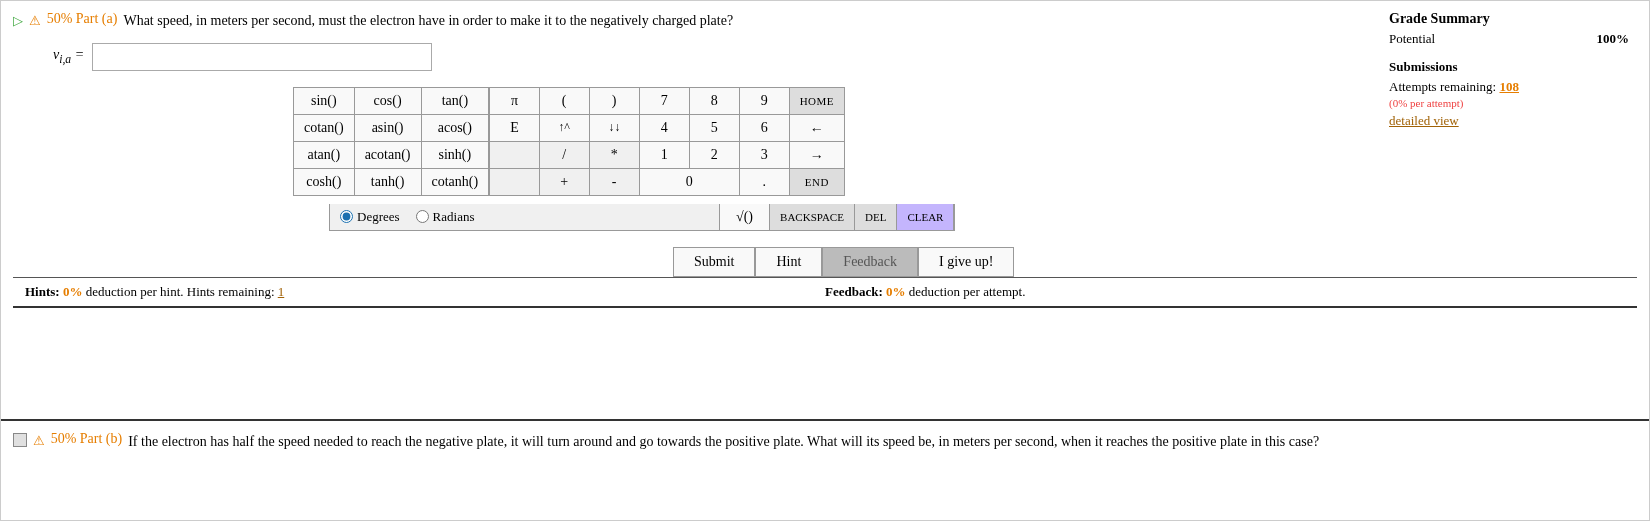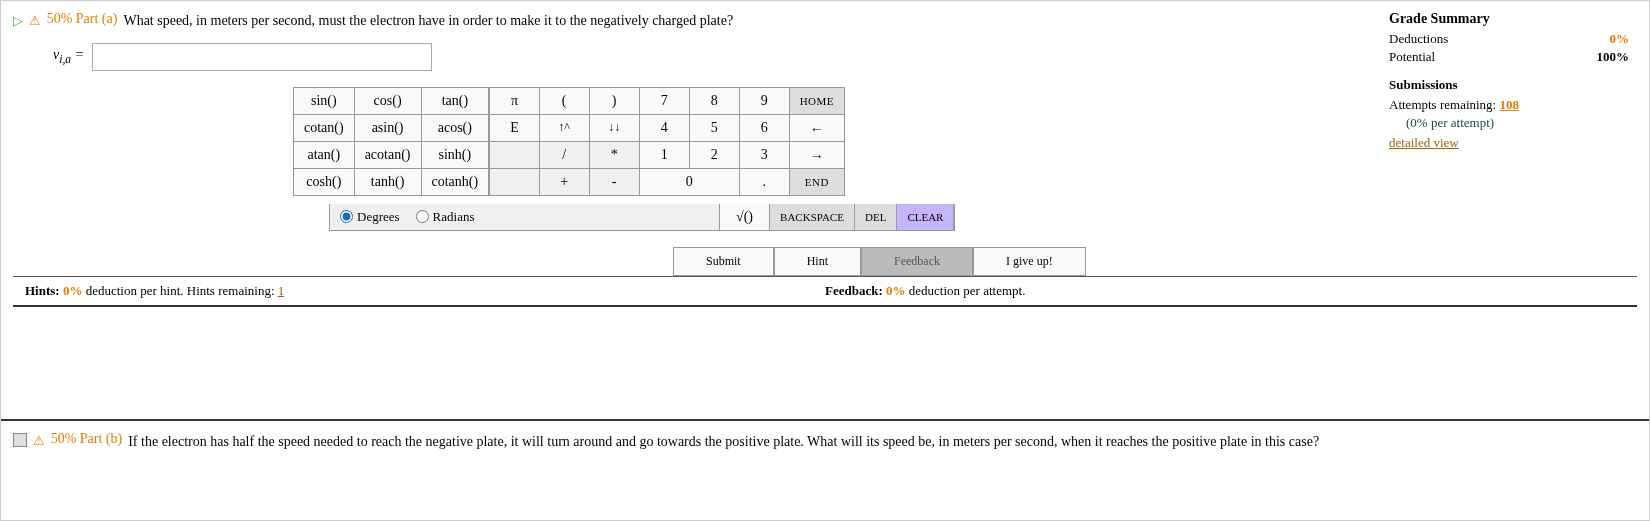--- a/index.html
+++ b/index.html
@@ -142,23 +142,23 @@
     
     .action-buttons {
       display: flex;
       gap: 0;
       margin-top: 16px;
       margin-left: 380px;
     }
     .action-btn {
       border: 1px solid #999;
       background: #f9f9f9;
-      padding: 6px 32px;
+      padding: 6px 20px;
       cursor: pointer;
-      font-size: 12px;
+      font-size: 14px;
       font-family: Georgia, serif;
     }
     .action-btn.feedback-btn {
       background: #bbb;
       color: #555;
     }
     .action-btn.give-up-btn {
       background: #f9f9f9;
     }
     
@@ -226,23 +226,22 @@
     .attempts-line {
       font-size: 13px;
       margin-bottom: 2px;
     }
     .attempts-count {
       color: #e67e00;
       font-weight: bold;
       text-decoration: underline;
     }
     .per-attempt {
-      color: #14532d;
-      font-size: 13px;
-      margin-left: 17px;
+      color: #ef4444;
+      font-size: 11px;
     }
     
     .part-b {
       padding: 10px 12px;
     }
     .part-b-header {
       display: flex;
       align-items: flex-start;
       gap: 6px;
     }
@@ -263,24 +262,20 @@
   </style>
 </head>
 <body>
 
 <div class="outer-container">
 
   <div class="part-a">
 
     <div class="grade-summary">
       <div class="grade-summary-title">Grade Summary</div>
-      <div class="grade-row">
-        <span>Deductions</span>
-        <span class="grade-value orange">0%</span>
-      </div>
       <div class="grade-row">
         <span>Potential</span>
         <span class="grade-value black-bold">100%</span>
       </div>
       <div class="submissions-section">
         <div class="submissions-title">Submissions</div>
         <div class="attempts-line">
           <span>Attempts remaining: </span><span class="attempts-count">108</span>
         </div>
         <div class="per-attempt">(0% per attempt)</div>

